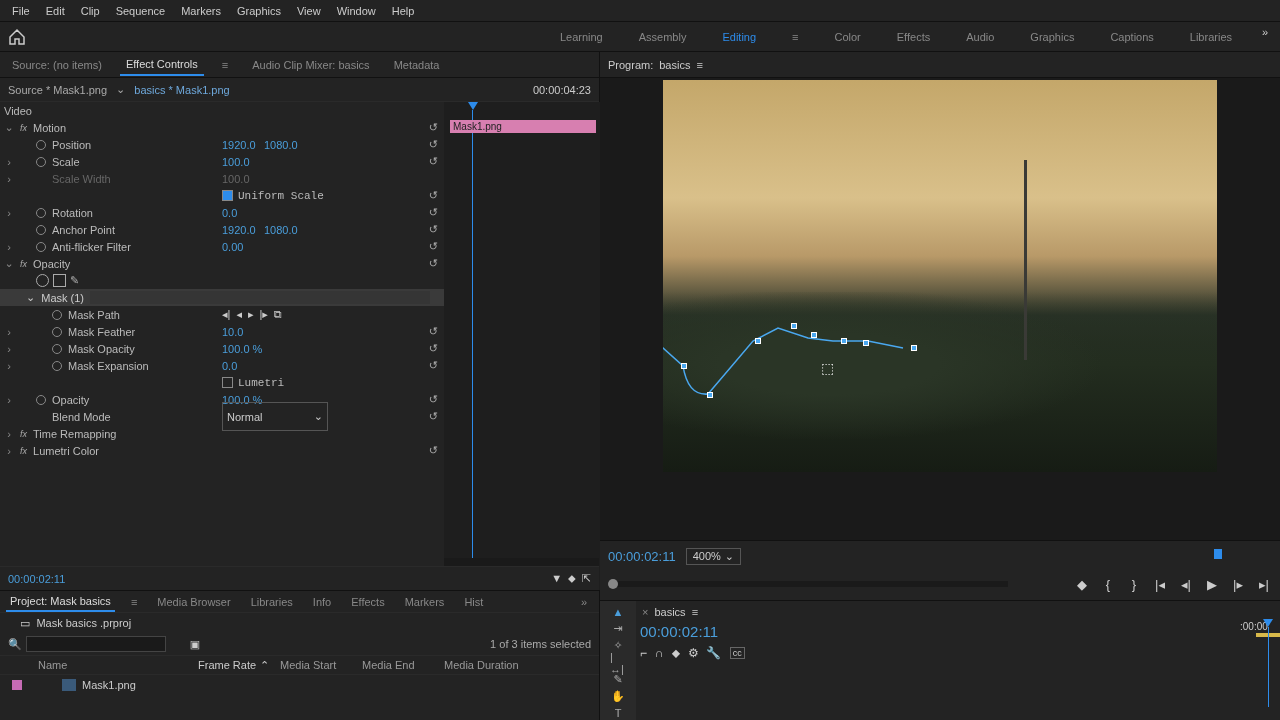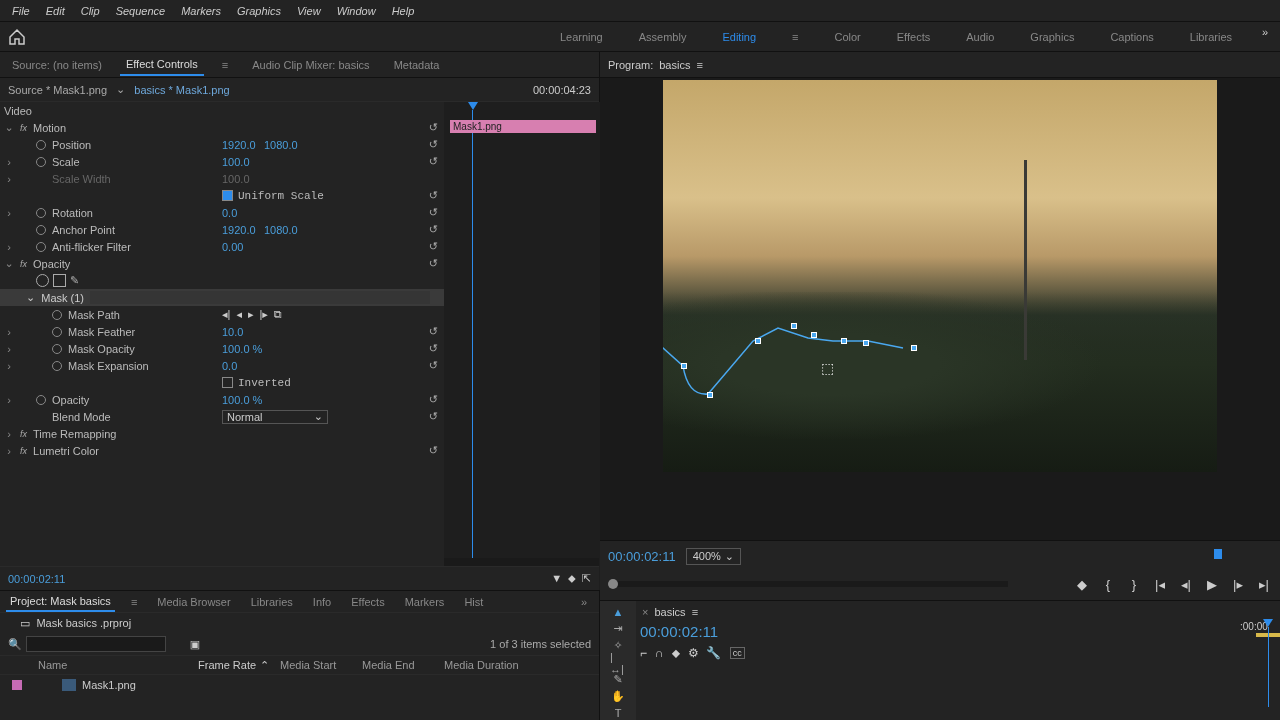--- a/index.html
+++ b/index.html
@@ -1,18 +1,18 @@
 <!DOCTYPE html>
 <html><head>
 <meta charset="utf-8">
 <style>
 * { margin:0; padding:0; box-sizing:border-box; font-family:'Segoe UI',Arial,sans-serif; font-size:11px; color:#ccc; }
 body { background:#1a1a1a; width:1280px; height:720px; overflow:hidden; position:relative; }
 .menubar { height:22px; background:#232323; display:flex; align-items:center; padding:0 4px; gap:0; border-bottom:1px solid #111; }
-.menubar span { padding:3px 8px; cursor:pointer;font-style:italic; }
+.menubar span { padding:3px 8px; cursor:pointer; }
 .toolbar { height:30px; background:#232323; display:flex; align-items:center; padding:0 8px; border-bottom:1px solid #111; }
 .home-icon { width:18px; height:18px; display:inline-block; }
 .workspace-tabs { position:absolute; top:22px; right:40px; height:30px; display:flex; align-items:center; gap:20px; }
 .workspace-tabs span { padding:4px 8px; color:#888; cursor:pointer; }
 .workspace-tabs span.active { color:#2d8ceb; }
 .ws-more { position:absolute; top:26px; right:12px; color:#ccc; }
 .main { position:absolute; top:52px; left:0; right:0; bottom:0; display:flex; }
 .left-col { width:600px; display:flex; flex-direction:column; border-right:1px solid #111; }
 .panel-tabs { height:26px; background:#232323; display:flex; align-items:center; padding-left:6px; gap:12px; border-bottom:1px solid #111; }
 .panel-tabs span { padding:4px 6px; color:#888; cursor:pointer; }
@@ -34,21 +34,21 @@
 .row .fx { font-size:9px; font-style:italic; color:#aaa;}
 .row .icon-stopwatch { width:10px; height:10px; border:1px solid #888; border-radius:50%; display:inline-block;}
 .row .prop { color:#bbb; }
 .row .val { color:#4a9edb; position:absolute;}
 .row .val1 { left:222px; }
 .row .val2 { left:264px; }
 .row .reset { position:absolute; right:6px; color:#aaa;}
 .row .checkbox { width:11px; height:11px; display:inline-block; border:1px solid #888; position:absolute; left:222px; background:#2d8ceb;}
 .row .checkbox.unchk { background:transparent;}
 .row .checkbox-lbl { position:absolute; left:238px; color:#bbb;font-family:Liberation Mono, monospace;}
-.row .select-box { position:absolute; left:222px; width:106px; height:14px; border:1px solid #555; display:flex; align-items:center; padding:0 4px; justify-content:space-between;}
+.row .select-box { position:absolute; left:222px; width:106px; height:29px; border:1px solid #555; display:flex; align-items:center; padding:0 4px; justify-content:space-between;}
 .row .grey { color:#666; }
 .mask-icons { padding-left:36px; height:17px; display:flex; align-items:center; gap:4px;}
 .mask-icon { width:13px; height:13px; border:1px solid #aaa;}
 .mask-icon.circle { border-radius:50%;}
 .mask-icon.pen { border:none; color:#aaa;}
 .mask1-row { height:17px; display:flex; align-items:center; padding-left:26px; gap:6px; background:#3a3a3a;}
 .mask1-bar { flex:1; max-width:340px; height:13px; background:#353535;}
 .transport-mini { position:absolute; left:222px; display:flex; gap:6px; color:#888;}
 .effect-footer { position:absolute; bottom:0; left:0; right:0; height:24px; background:#232323; display:flex; align-items:center; padding:0 8px; border-top:1px solid #2a2a2a; justify-content:space-between;}
 .effect-footer .time { color:#4a9edb; }
@@ -281,21 +281,21 @@
             <span class="tw">›</span>
             <span class="tw"></span>
             <span class="tw"></span>
             <span class="icon-stopwatch"></span>
             <span class="prop">Mask Expansion</span>
             <span class="val val1">0.0</span>
             <span class="reset">↺</span>
           </div>
         <div class="row">
             <span class="checkbox unchk"></span>
-            <span class="checkbox-lbl">Inverted</span>
+            <span class="checkbox-lbl">Lumetri</span>
           </div>
         <div class="row">
             <span class="tw">›</span>
             <span class="tw"></span>
             <span class="icon-stopwatch"></span>
             <span class="prop">Opacity</span>
             <span class="val val1">100.0 %</span>
             <span class="reset">↺</span>
           </div>
         <div class="row">

